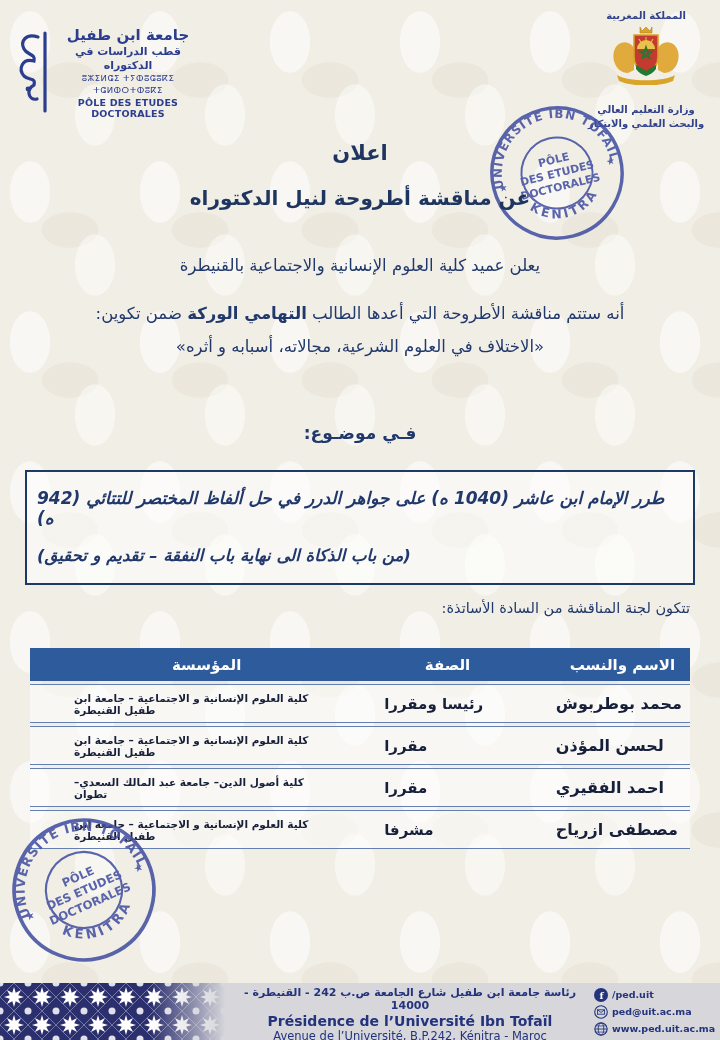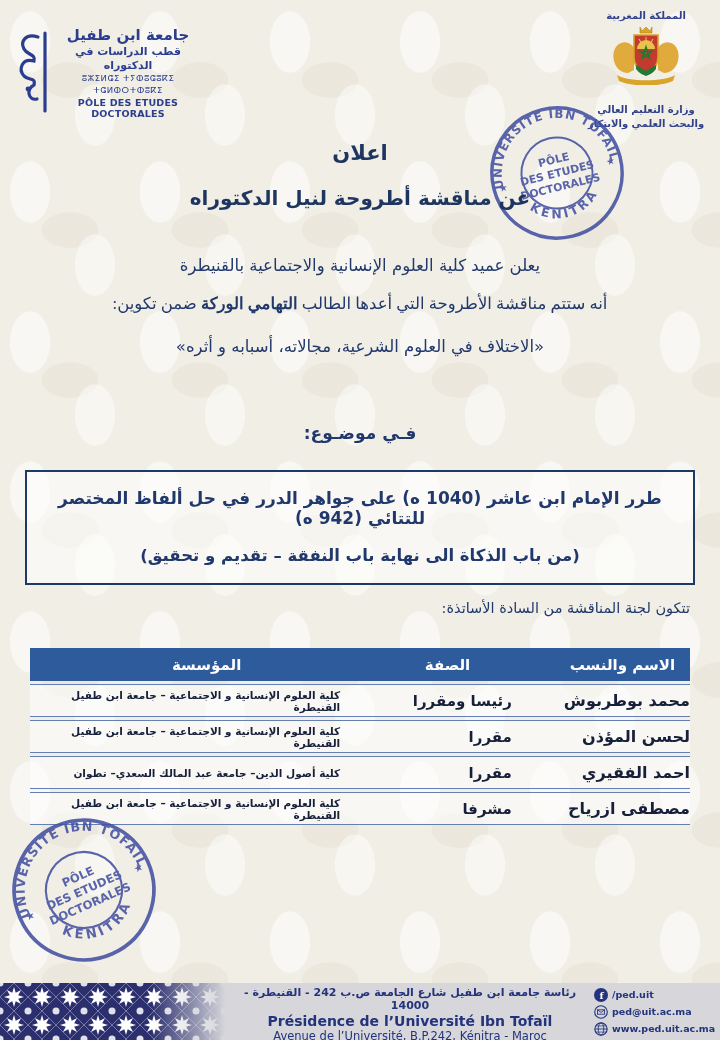--- a/index.html
+++ b/index.html
@@ -34,49 +34,49 @@
   
   .stamp { opacity:.88; }
   .stamp-top { left:488px; top:104px; width:138px; height:138px; transform:rotate(-14deg); }
   .stamp-bottom { left:10px; top:816px; width:148px; height:148px; transform:rotate(-24deg); }
 
   
   .center-line { left:0; width:100%; text-align:center; direction:rtl; }
   .t-title    { top:141px; font-size:21px; font-weight:bold; color:#1e355f; }
   .t-subtitle { top:186px; font-size:20px; font-weight:bold; color:#1e355f; }
   .t-line1 { top:256px; font-size:16.5px; }
-  .t-line2 { top:294px; font-size:16.5px;font-family:Liberation Serif, serif; }
+  .t-line2 { top:304px; font-size:16.5px; }
   .t-line2 b { font-weight:bold; }
   .t-line3 { top:337px; font-size:16.5px; }
   .t-line4 { top:376px; font-size:17px; font-weight:bold; }
   .t-line5 { top:423px; font-size:17px; font-weight:bold; }
 
   .thesis-box {
     left:25px; top:470px; width:670px;
     border:2px solid #1b3a66; background:rgba(255,255,255,.5);
-    padding:16px 10px 18px; text-align:center; direction:rtl;
+    padding:16px 10px 18px; text-align:left; direction:rtl;font-style:italic;
   }
   .thesis-box .l1 { font-size:17px; font-weight:bold; }
   .thesis-box .l2 { font-size:16.5px; font-weight:bold; margin-top:18px; }
 
   .committee-intro { right:30px; top:600px; font-size:14.5px; direction:rtl;margin-left:21px; }
 
   
   table.committee {
     position:absolute; left:30px; top:645px; width:660px;
     border-collapse:separate; border-spacing:0 3px; direction:rtl;
   }
   table.committee th {
     background:#2e5b9b; color:#ffffff; font-weight:bold; font-size:15px;
     height:33px; text-align:center;padding-left:43px;
   }
   table.committee td {
     background:rgba(255,255,255,.55);
     border-top:1px solid #6480b2; border-bottom:1px solid #6480b2;
-    height:33px; text-align:right; vertical-align:middle;
+    height:39px; text-align:left; vertical-align:middle;padding-left:44px;
   }
   td.c-name { width:27%; font-size:16px; font-weight:bold; color:#17203a; }
   td.c-role { width:26%; font-size:15px; font-weight:bold; color:#17203a; }
   td.c-inst { width:47%; font-size:10.5px; font-weight:bold; color:#17203a; }
 
   
   .footer { left:0; bottom:0; width:720px; height:57px; background:#d6d6db; }
   .zellige { position:absolute; left:0; top:0; height:57px; width:232px; }
   .zel-fade { position:absolute; left:150px; top:0; height:57px; width:82px;
     background:linear-gradient(to right, rgba(214,214,219,0), #d6d6db 92%); }

